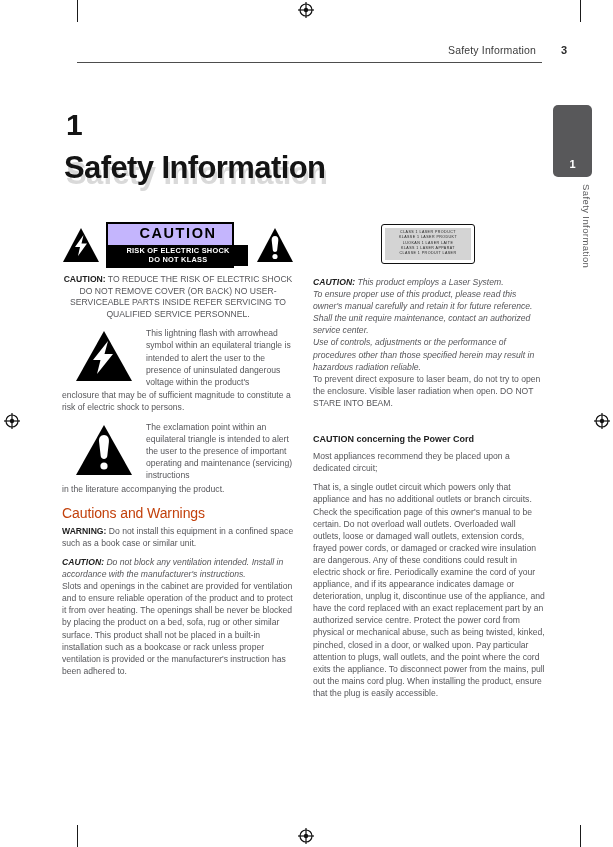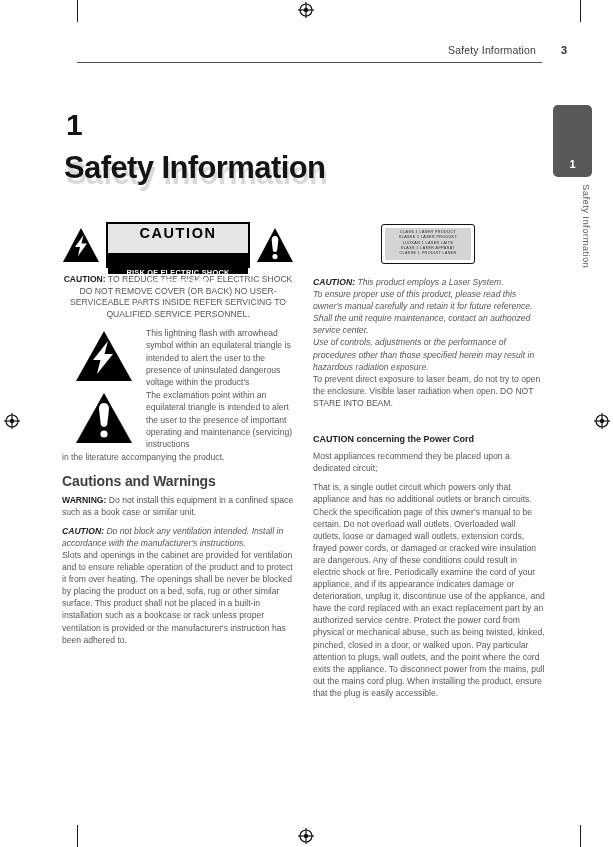--- a/index.html
+++ b/index.html
@@ -171,25 +171,25 @@
     top: 4px;
     width: 38px;
     height: 38px;
   }
   .cb-tri-left  { left: 0px; }
   .cb-tri-right { left: 194px; }
   .cb-box {
     position: absolute;
     left: 44px;
     top: 0px;
-    width: 144px;
+    width: 128px;
     height: 46px;
     border: 2px solid #000000;
     box-sizing: border-box;
-    background: #e5e5e5;
+    background: #c4b5fd;
   }
   .cb-word {
     position: absolute;
     left: 0;
     top: 3px;
     width: 140px;
     text-align: center;
     font-size: 14.5px;
     font-weight: bold;
     color: #000000;
@@ -200,24 +200,23 @@
     left: 0;
     top: 21px;
     width: 140px;
     height: 21px;
     background: #000000;
     color: #ffffff;
     text-align: center;
     font-size: 7.4px;
     font-weight: bold;
     letter-spacing: 0.25px;
-    padding-top: 16px;
+    padding-top: 2px;
     box-sizing: border-box;
     line-height: 8.6px;
-    margin-top: 8px;
   }
 
   .centered {
     text-align: center;
     line-height: 11.6px;
   }
 
   
   .fig-block {
     position: relative;
@@ -268,22 +267,22 @@
     line-height: 5.3px;
     color: #1a1a1a;
     letter-spacing: 0.45px;
     font-family: "Liberation Sans", sans-serif;
     white-space: nowrap;
   }
 
   
   .sec-heading {
     font-size: 14px;
-    font-weight: bold;
-    color: #404040;
+    font-weight: normal;
+    color: #c2410c;
     margin: 12px 0 6px 0;
     letter-spacing: -0.1px;
   }
   .sub-heading {
     font-size: 9px;
     font-weight: bold;
     color: #1d1d1d;
     margin: 24px 0 5px 0;
   }
 </style>
@@ -371,20 +370,21 @@
 
   <div class="fig-block">
     <div class="fig-tri">
       <svg width="60" height="54" viewBox="0 0 60 54">
         <polygon points="30,2 58,52 2,52" fill="#000"></polygon>
         <polygon points="34,12 19,31 26.5,31 23,45 39,25 30.5,25" fill="#fff"></polygon>
       </svg>
     </div>
     <div class="fig-text">This lightning flash with arrowhead symbol within an equilateral triangle is intended to alert the user to the presence of uninsulated dangerous voltage within the product's</div>
   </div>
+  <p>enclosure that may be of sufficient magnitude to constitute a risk of electric shock to persons.</p>
 
   <div class="fig-block">
     <div class="fig-tri">
       <svg width="60" height="54" viewBox="0 0 60 54">
         <polygon points="30,2 58,52 2,52" fill="#000"></polygon>
         <path d="M30 12 C33.6 12 35.4 15 34.9 18.9 L33.3 33 C33.1 34.8 31.8 35.9 30 35.9 C28.2 35.9 26.9 34.8 26.7 33 L25.1 18.9 C24.6 15 26.4 12 30 12 Z" fill="#fff"></path>
         <circle cx="30" cy="43" r="3.6" fill="#fff"></circle>
       </svg>
     </div>
     <div class="fig-text">The exclamation point within an equilateral triangle is intended to alert the user to the presence of important operating and maintenance (servicing) instructions</div>
@@ -411,20 +411,20 @@
         <div>LUOKAN 1 LASER  LAITE</div>
         <div>KLASS 1   LASER  APPARAT</div>
         <div>CLASSE 1 PRODUIT  LASER</div>
       </div>
     </div>
   </div>
 
   <p class="tight"><span class="lead">CAUTION:</span><span> This product employs a Laser System.</span></p>
 
   <p class="tight">To ensure proper use of this product, please read this owner's manual carefully and retain it for future reference. Shall the unit require maintenance, contact an authorized service center.</p>
-  <p class="tight">Use of controls, adjustments or the performance of procedures other than those specified herein may result in hazardous radiation exposure.</p>
+  <p class="tight">Use of controls, adjustments or the performance of procedures other than those specified herein may result in hazardous radiation reliable.</p>
   <p>To prevent direct exposure to laser beam, do not try to open the enclosure. Visible laser radiation when open. DO NOT STARE INTO BEAM.</p>
 
   <div class="sub-heading">CAUTION concerning the Power Cord</div>
 
   <p>Most appliances recommend they be placed upon a dedicated circuit;</p>
   <p>That is, a single outlet circuit which powers only that appliance and has no additional outlets or branch circuits. Check the specification page of this owner's manual to be certain. Do not overload wall outlets. Overloaded wall outlets, loose or damaged wall outlets, extension cords, frayed power cords, or damaged or cracked wire insulation are dangerous. Any of these conditions could result in electric shock or fire. Periodically examine the cord of your appliance, and if its appearance indicates damage or deterioration, unplug it, discontinue use of the appliance, and have the cord replaced with an exact replacement part by an authorized service centre. Protect the power cord from physical or mechanical abuse, such as being twisted, kinked, pinched, closed in a door, or walked upon. Pay particular attention to plugs, wall outlets, and the point where the cord exits the appliance. To disconnect power from the mains, pull out the mains cord plug. When installing the product, ensure that the plug is easily accessible.</p>
 </div>
 
 </body></html>

